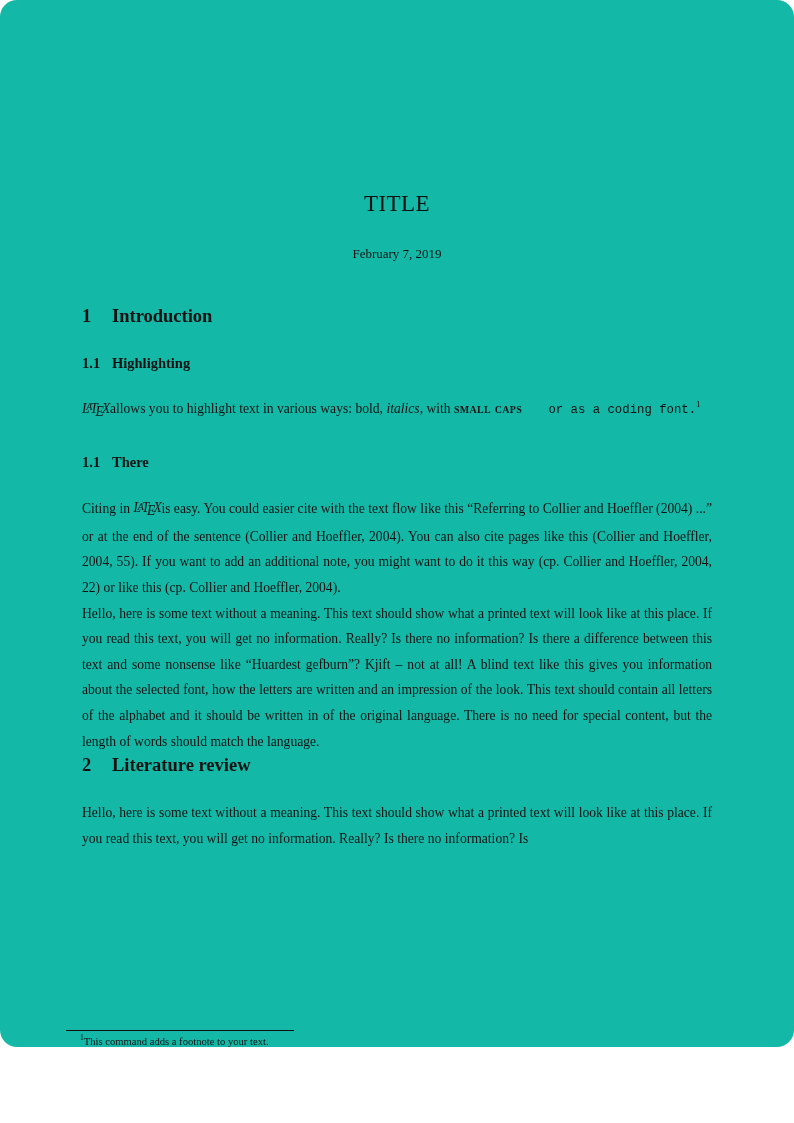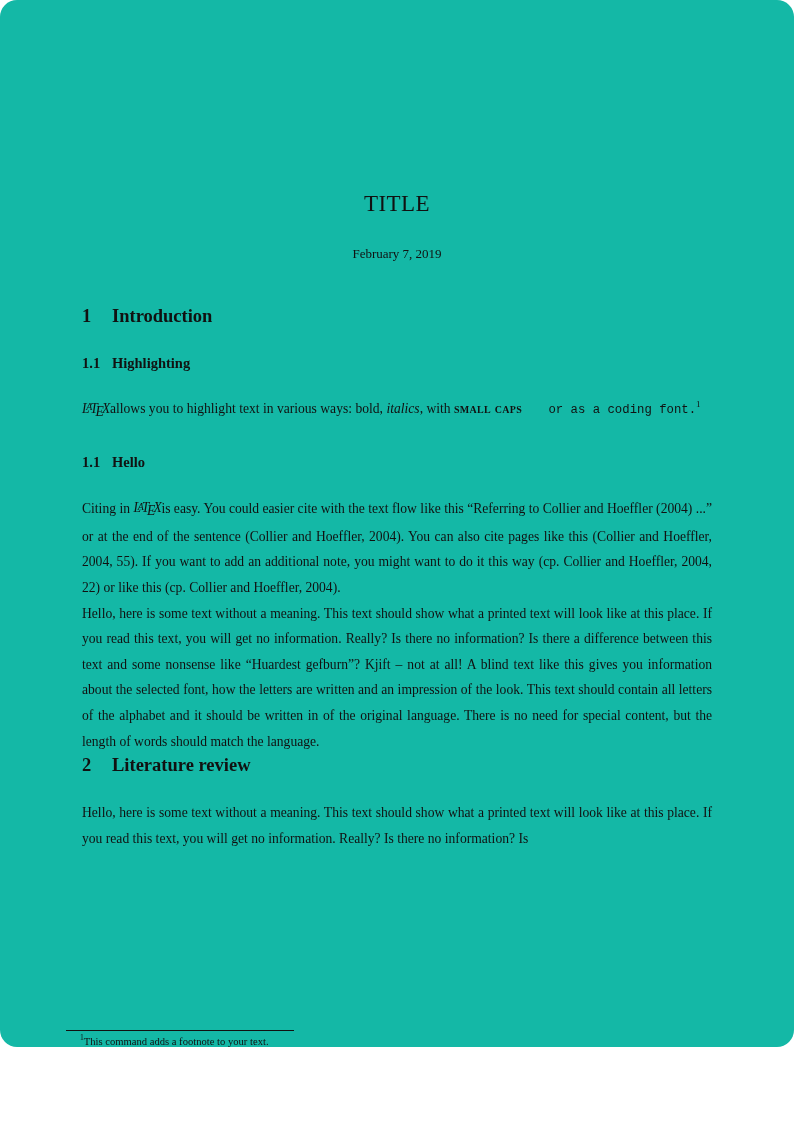--- a/index.html
+++ b/index.html
@@ -171,21 +171,21 @@
       <span class="secnum">1</span><span>Introduction</span>
     </h1>
 
     <h2 class="subsection" style="margin-top:28px;">
       <span class="subsecnum">1.1</span><span>Highlighting</span>
     </h2>
 
     <p class="body" style="margin-top:22px;"><span class="latex"><span>L</span><span class="la">A</span><span>T</span><span class="te">E</span><span>X</span></span><span>allows you to highlight text in various ways:&nbsp;</span><span class="b">bold</span><span>,&nbsp;</span><span class="i">italics</span><span>, with&nbsp;</span><span class="sc">small caps</span><span class="tt"> or as a coding font.</span><sup class="fnmark">1</sup></p>
 
     <h2 class="subsection" style="margin-top:30px;">
-      <span class="subsecnum">1.1</span><span>Hello</span>
+      <span class="subsecnum">1.1</span><span>There</span>
     </h2>
 
     <p class="body" style="margin-top:22px;"><span>Citing in&nbsp;</span><span class="latex"><span>L</span><span class="la">A</span><span>T</span><span class="te">E</span><span>X</span></span><span>is easy. You could easier cite with the text flow like this “Referring to Collier and Hoeffler (2004) ...” or at the end of the sentence (Collier and Hoeffler, 2004). You can also cite pages like this (Collier and Hoeffler, 2004, 55). If you want to add an additional note, you might want to do it this way (cp. Collier and Hoeffler, 2004, 22) or like this (cp. Collier and Hoeffler, 2004).</span></p>
 
     <p class="body" style="margin-top:0;">Hello, here is some text without a meaning. This text should show what a printed text will look like at this place. If you read this text, you will get no information. Really? Is there no information? Is there a difference between this text and some nonsense like “Huardest gefburn”? Kjift – not at all! A blind text like this gives you information about the selected font, how the letters are written and an impression of the look. This text should contain all letters of the alphabet and it should be written in of the original language. There is no need for special content, but the length of words should match the language.</p>
 
     <h1 class="section" style="">
       <span class="secnum">2</span><span>Literature review</span>
     </h1>
 

